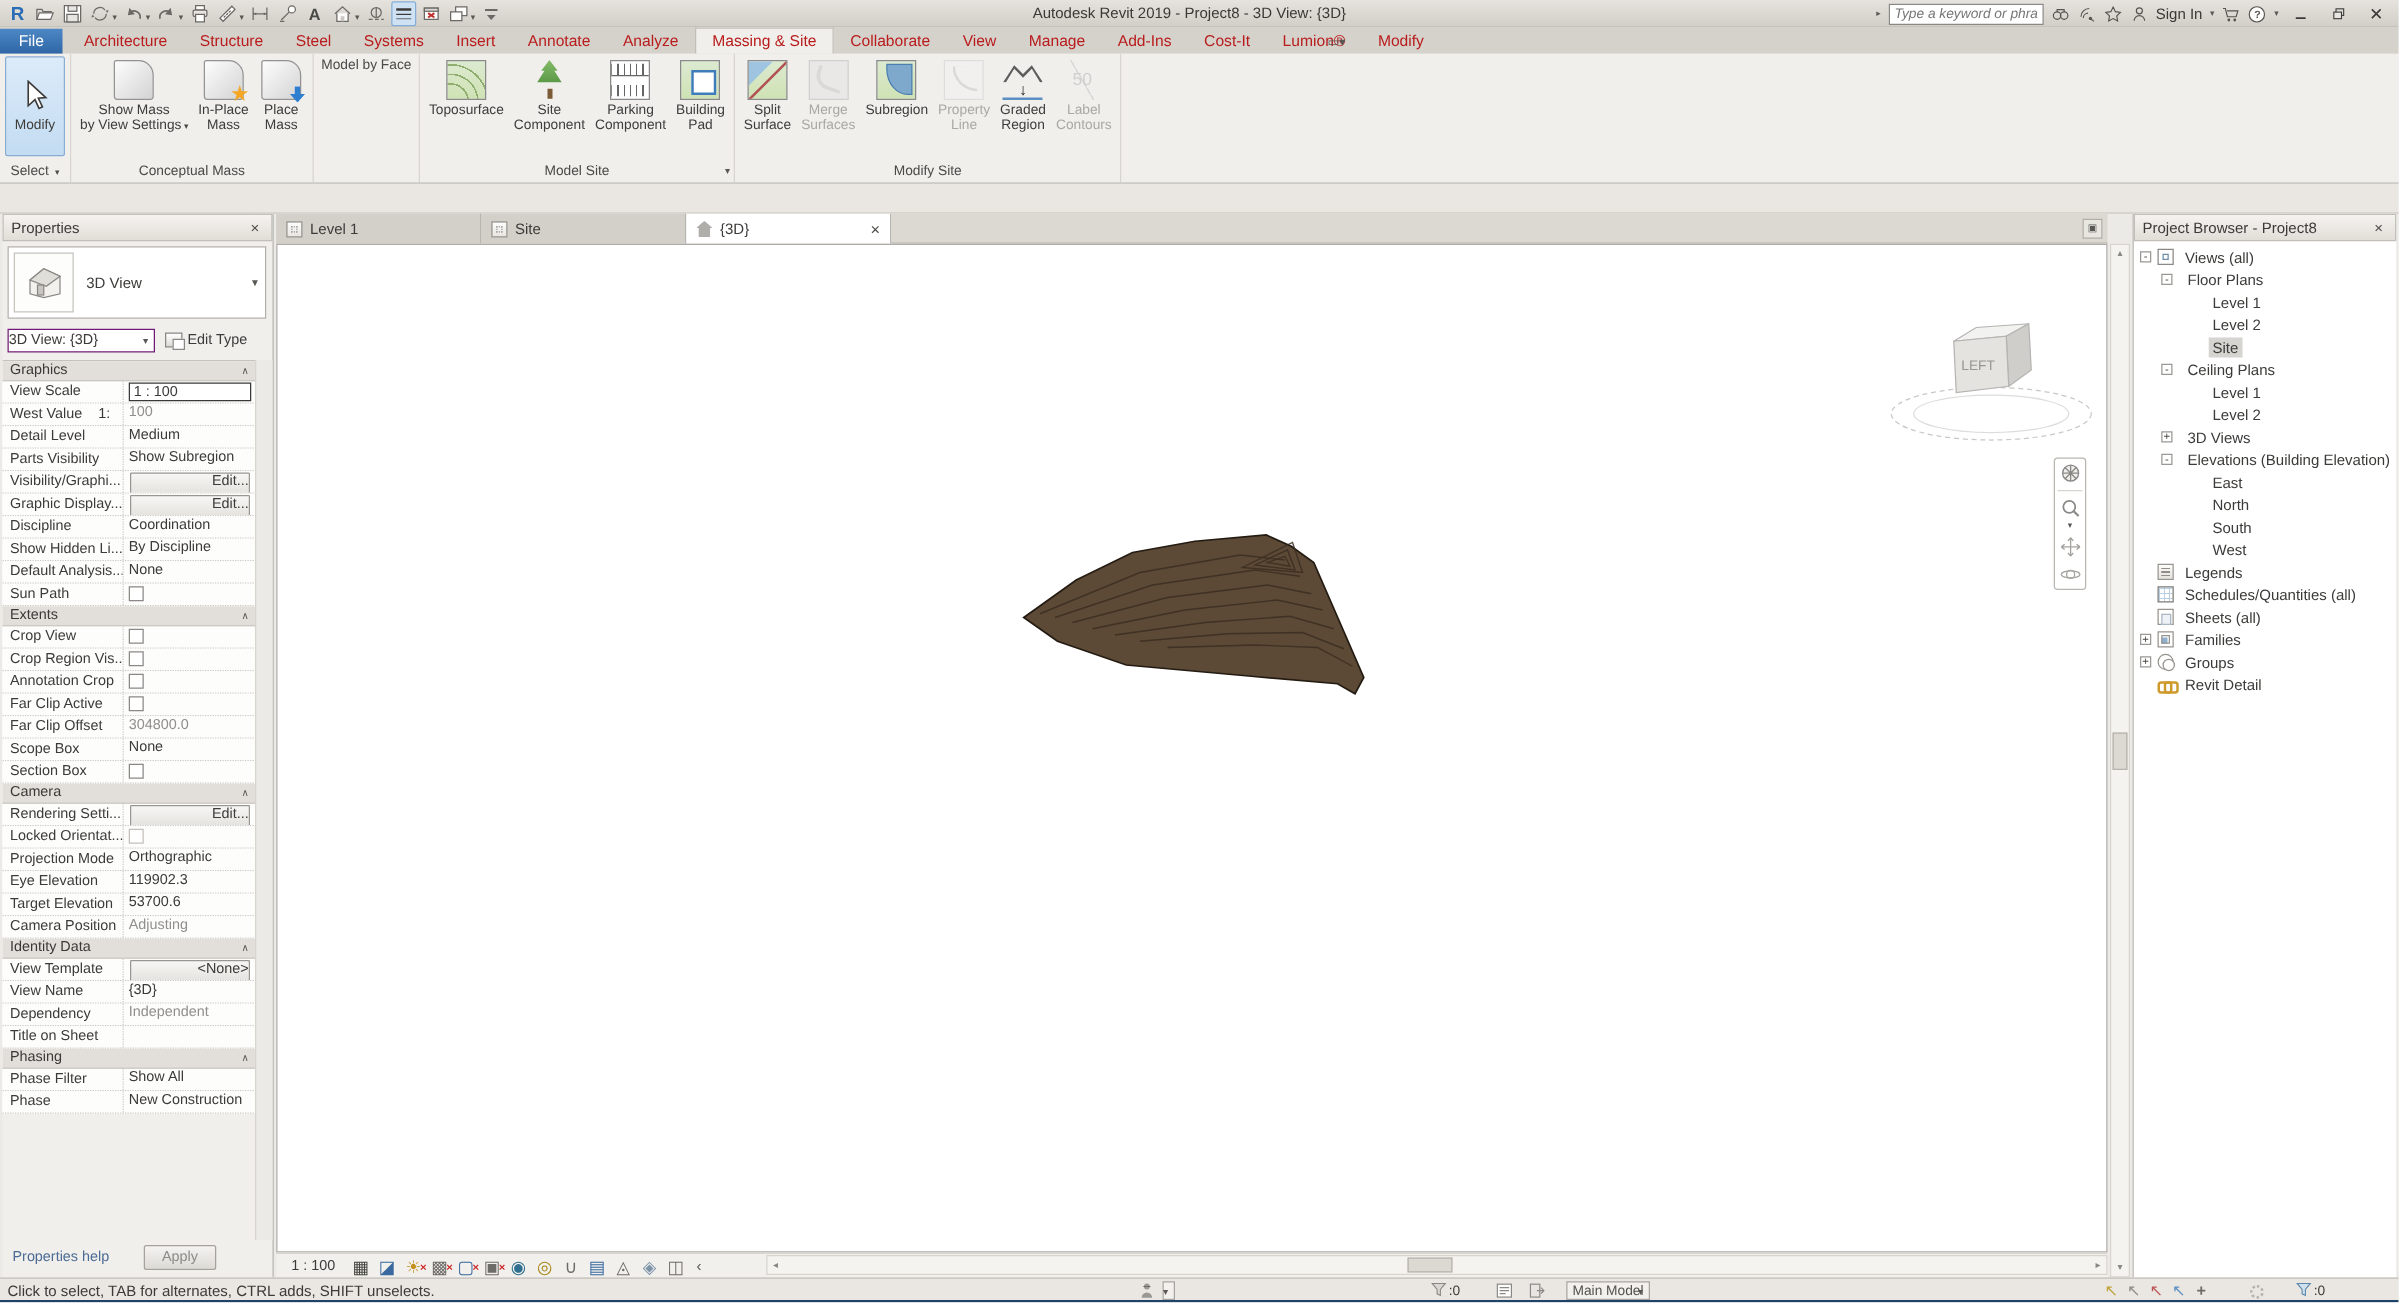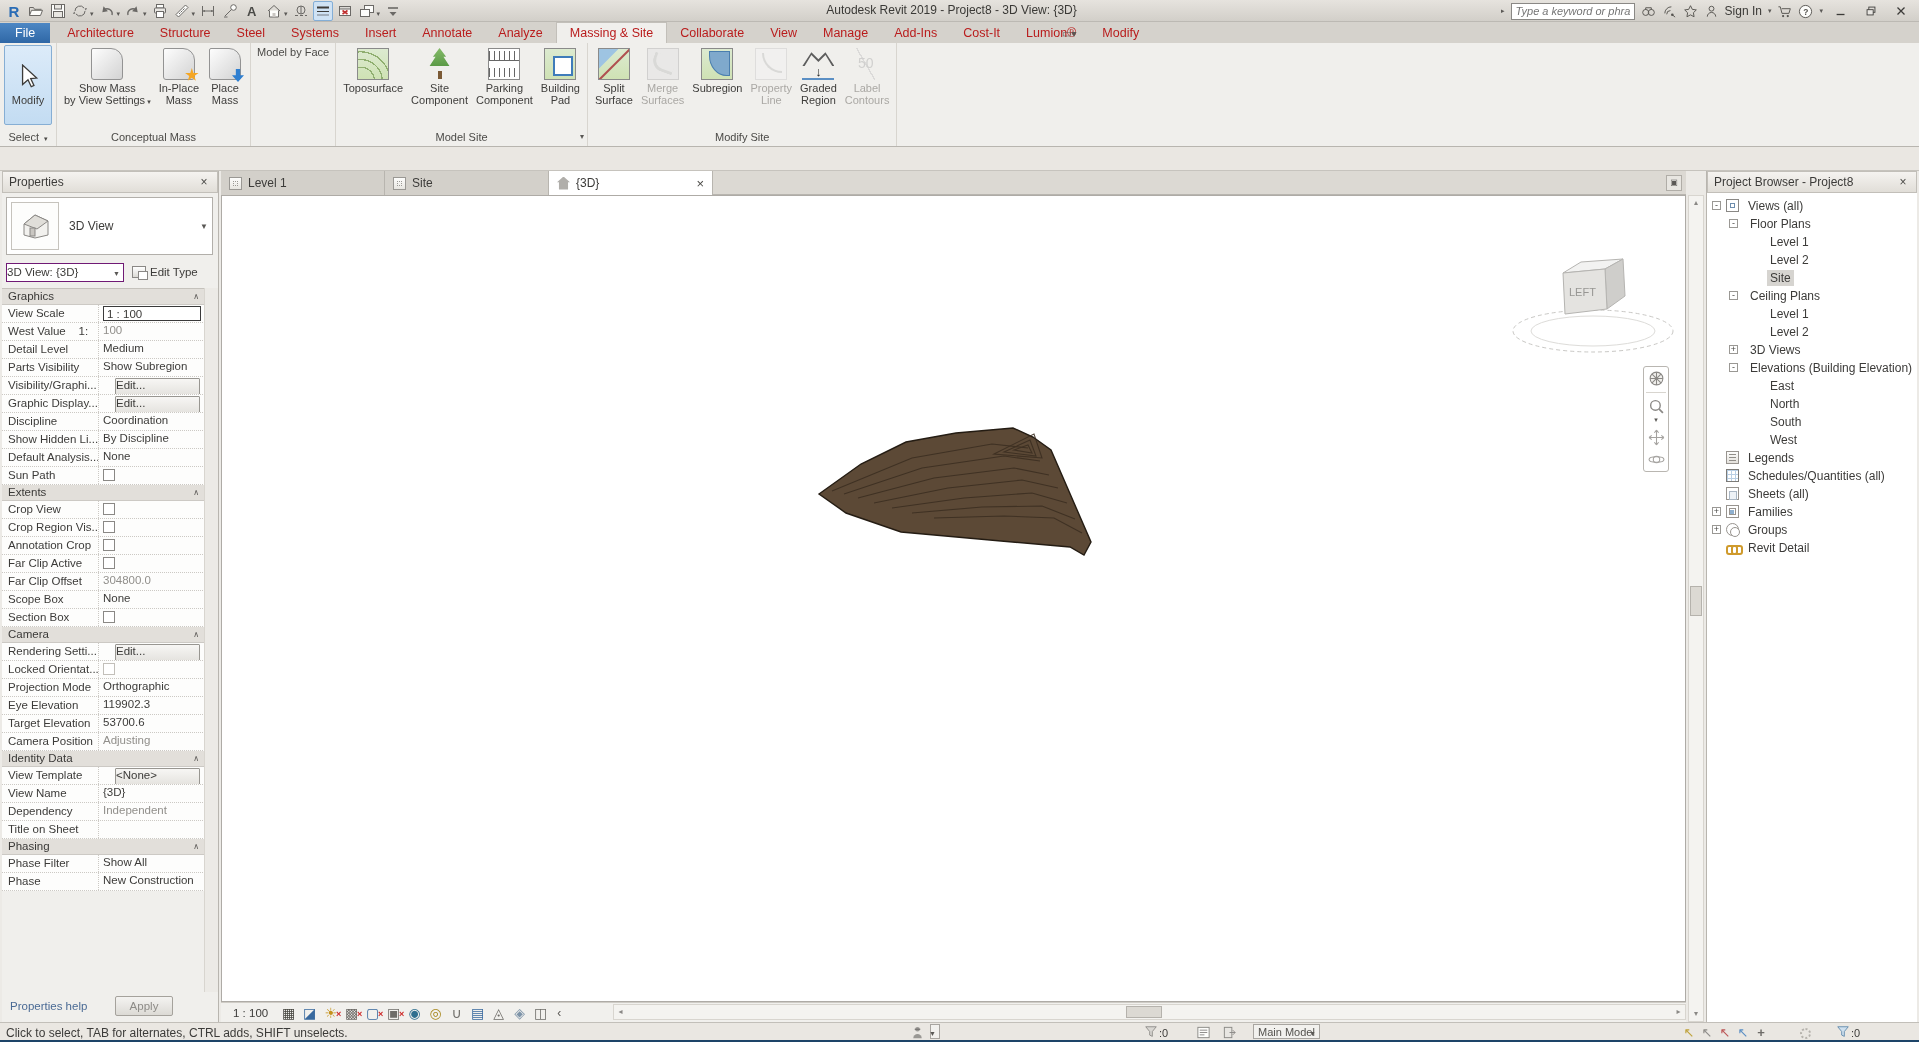--- a/index.html
+++ b/index.html
@@ -117,21 +117,21 @@
   .plabel { width:96px; padding:2px 2px 0 6px; color:#3c3b39; white-space:pre; overflow:hidden; }
   .pval { flex:1; border-left:1px dotted #ccc9c4; padding:1px 2px 0 4px; color:#3c3b39; overflow:hidden; }
   .prow.k-section { height:16px; background:#e2dfda; border-bottom:1px solid #ccc9c4; position:relative; }
   .prow.k-section .plabel { width:100%; color:#3a3937; padding-top:1px; }
   .prow.k-section::after { content:"∧"; position:absolute; right:6px; top:3px; font-size:8px; color:#5a5855; }
   .cbox { display:none; width:12px; height:12px; border:1px solid #8a8885; background:#fff; margin-top:1px; }
   .k-check .cbox, .k-graycheck .cbox { display:inline-block; }
   .k-graycheck .cbox { border-color:#c2bfb9; }
   .k-grayvalue .vtxt { color:#918f8b; }
   .k-input .vtxt { display:block; background:#fff; border:1px solid #3a3a3a; height:15px; line-height:14px; padding:0 3px; margin-right:2px; }
-  .k-button .vtxt { display:block; background:linear-gradient(#f7f6f4,#dddbd6); border:1px solid #989691; text-align:left; height:24px; line-height:13px; margin:0 3px 0 12px; border-radius:1px; }
+  .k-button .vtxt { display:block; background:linear-gradient(#f7f6f4,#dddbd6); border:1px solid #989691; text-align:right; height:24px; line-height:13px; margin:0 3px 0 1px; border-radius:1px; }
   #pfooter { position:absolute; left:0; bottom:4px; width:217px; height:24px; }
   #props-help { position:absolute; left:8px; top:6px; font-size:11.5px; color:#4a6a94; }
   #apply-btn { position:absolute; right:46px; top:2px; width:58px; height:20px; background:linear-gradient(#f4f3f1,#dcdad5); border:1px solid #a5a29c; border-radius:2px; font-size:11.5px; color:#8d8b87; text-align:center; line-height:18px; }
 
   
   #canvas { position:absolute; left:221px; top:0; width:1465px; height:851px; background:#e5e3de; }
   #viewtabs { position:absolute; left:0; top:0; width:100%; height:24px; display:flex; background:#dcd9d3; border-bottom:1px solid #b8b5af; }
   .vtab { width:164px; height:24px; display:flex; align-items:center; gap:6px; padding:0 8px; background:#d3d0ca; border-right:1px solid #b8b5af; font-size:12px; color:#3c3b39; }
   .vtab.active { background:#fff; }
   .vtab .vticon { width:13px; height:13px; flex:0 0 auto; }

